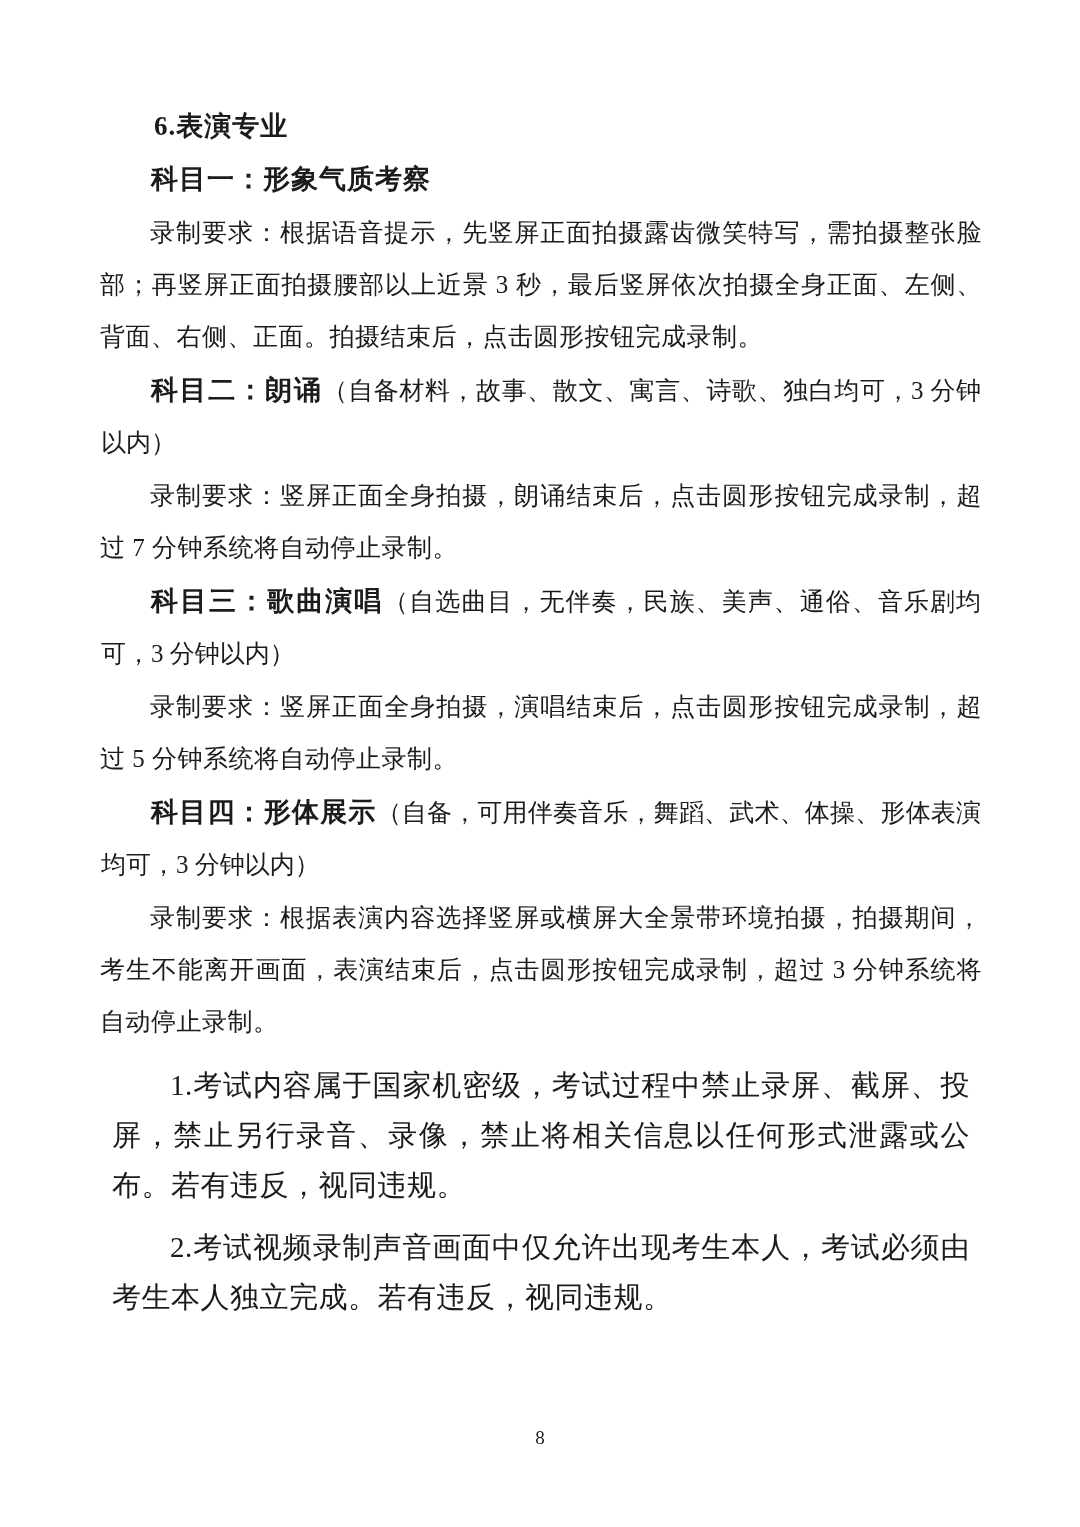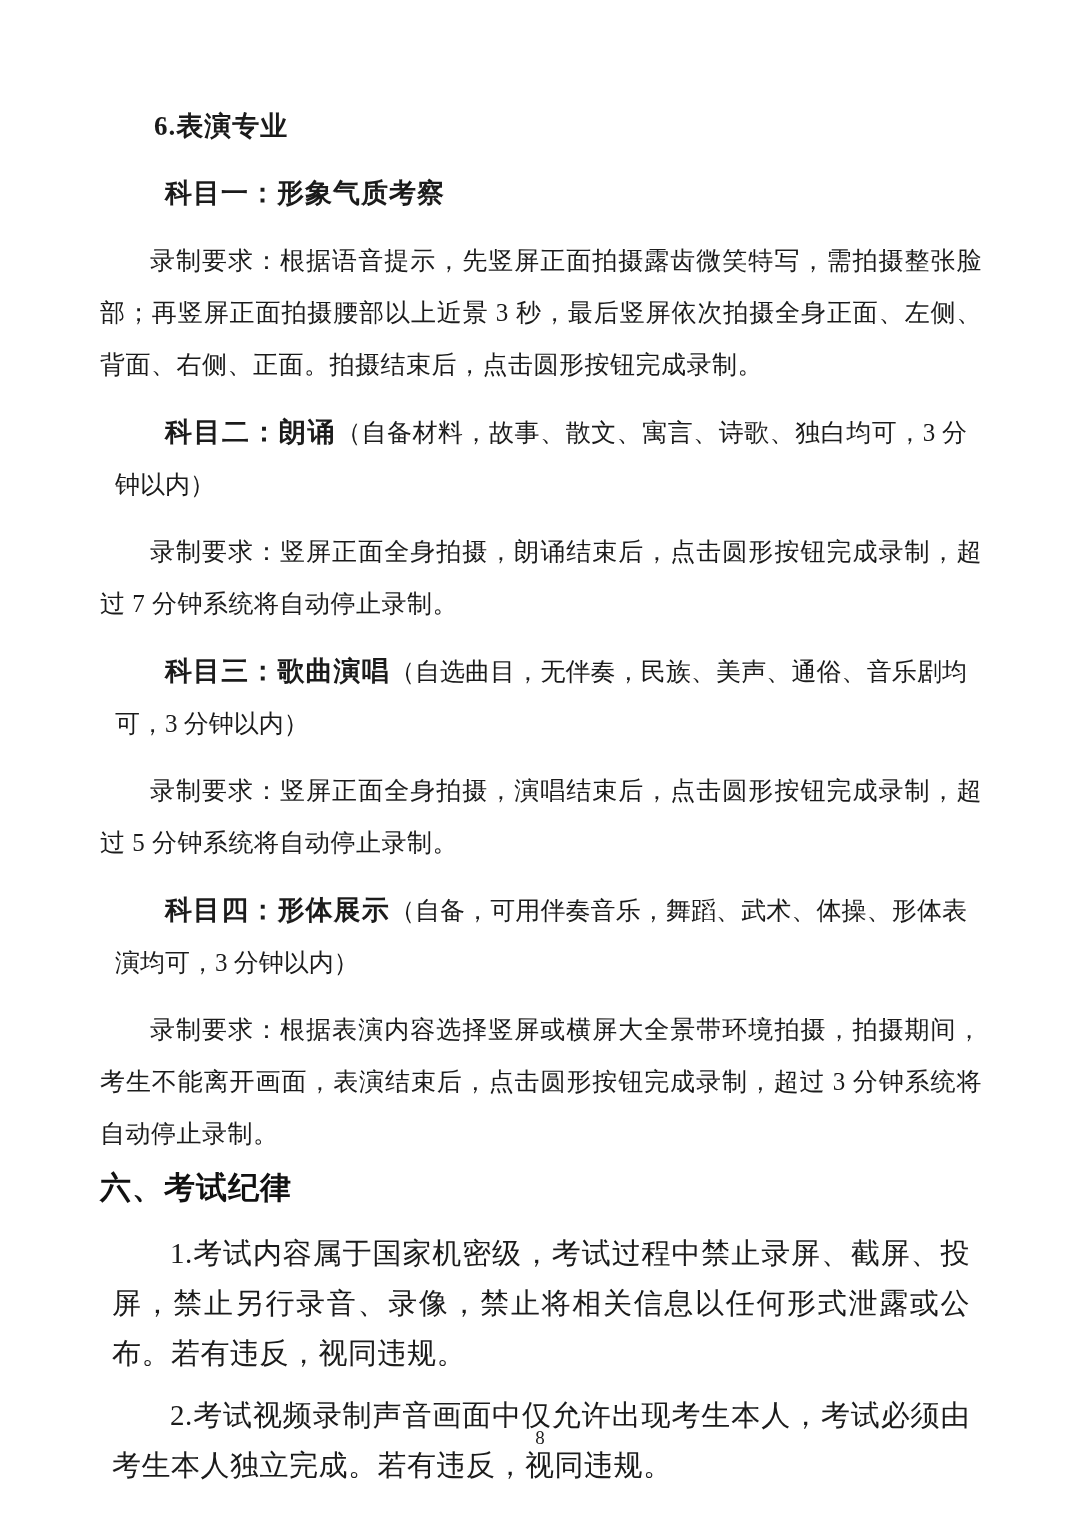--- a/index.html
+++ b/index.html
@@ -31,21 +31,21 @@
   
   .major-heading {
     margin: 0;
     font-size: 27px;
     font-weight: 700;
     line-height: 52px;
     text-indent: 2em;
     letter-spacing: 1px;
   }
   .subject-line {
-    margin: 15px;
+    margin: 1px;
     font-size: 25px;
     line-height: 52px;
     text-indent: 2em;
     text-align: justify;
   }
   .subject-line .subject-title {
     font-weight: 700;
     font-size: 27px;
     letter-spacing: 1px;
   }
@@ -111,21 +111,20 @@
     <p class="subject-line">
       <span class="subject-title">科目三：歌曲演唱</span><span class="subject-note">（自选曲目，无伴奏，民族、美声、通俗、音乐剧均可，3 分钟以内）</span>
     </p>
     <p class="body-para">录制要求：竖屏正面全身拍摄，演唱结束后，点击圆形按钮完成录制，超过 5 分钟系统将自动停止录制。</p>
 
     <p class="subject-line">
       <span class="subject-title">科目四：形体展示</span><span class="subject-note">（自备，可用伴奏音乐，舞蹈、武术、体操、形体表演均可，3 分钟以内）</span>
     </p>
     <p class="body-para">录制要求：根据表演内容选择竖屏或横屏大全景带环境拍摄，拍摄期间，考生不能离开画面，表演结束后，点击圆形按钮完成录制，超过 3 分钟系统将自动停止录制。</p>
 
-    <h2 class="discipline-heading">六、考试纪律</h2>
 
     <p class="rule-para">1.考试内容属于国家机密级，考试过程中禁止录屏、截屏、投屏，禁止另行录音、录像，禁止将相关信息以任何形式泄露或公布。若有违反，视同违规。</p>
 
     <p class="rule-para">2.考试视频录制声音画面中仅允许出现考生本人，考试必须由考生本人独立完成。若有违反，视同违规。</p>
 
   </div>
 
   <div class="page-number">8</div>
 </div>
 

